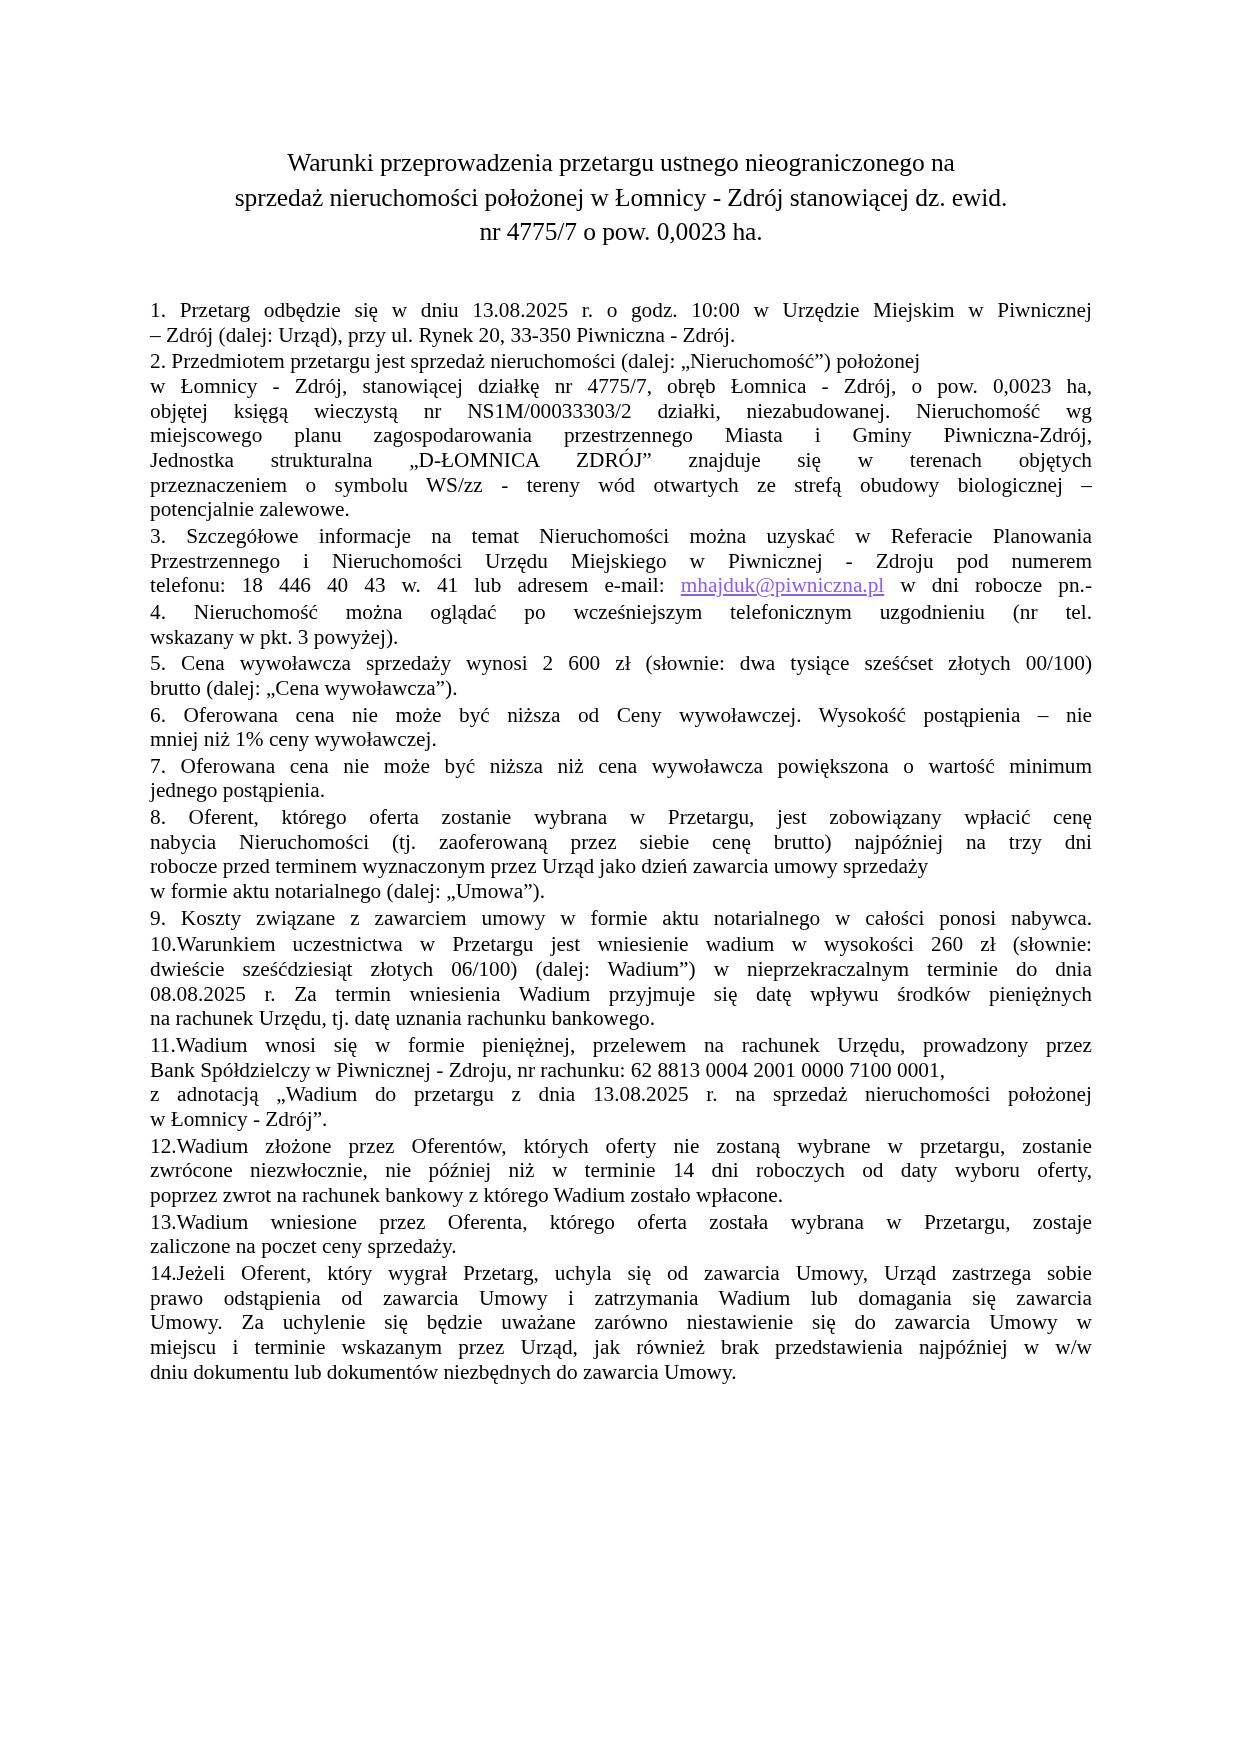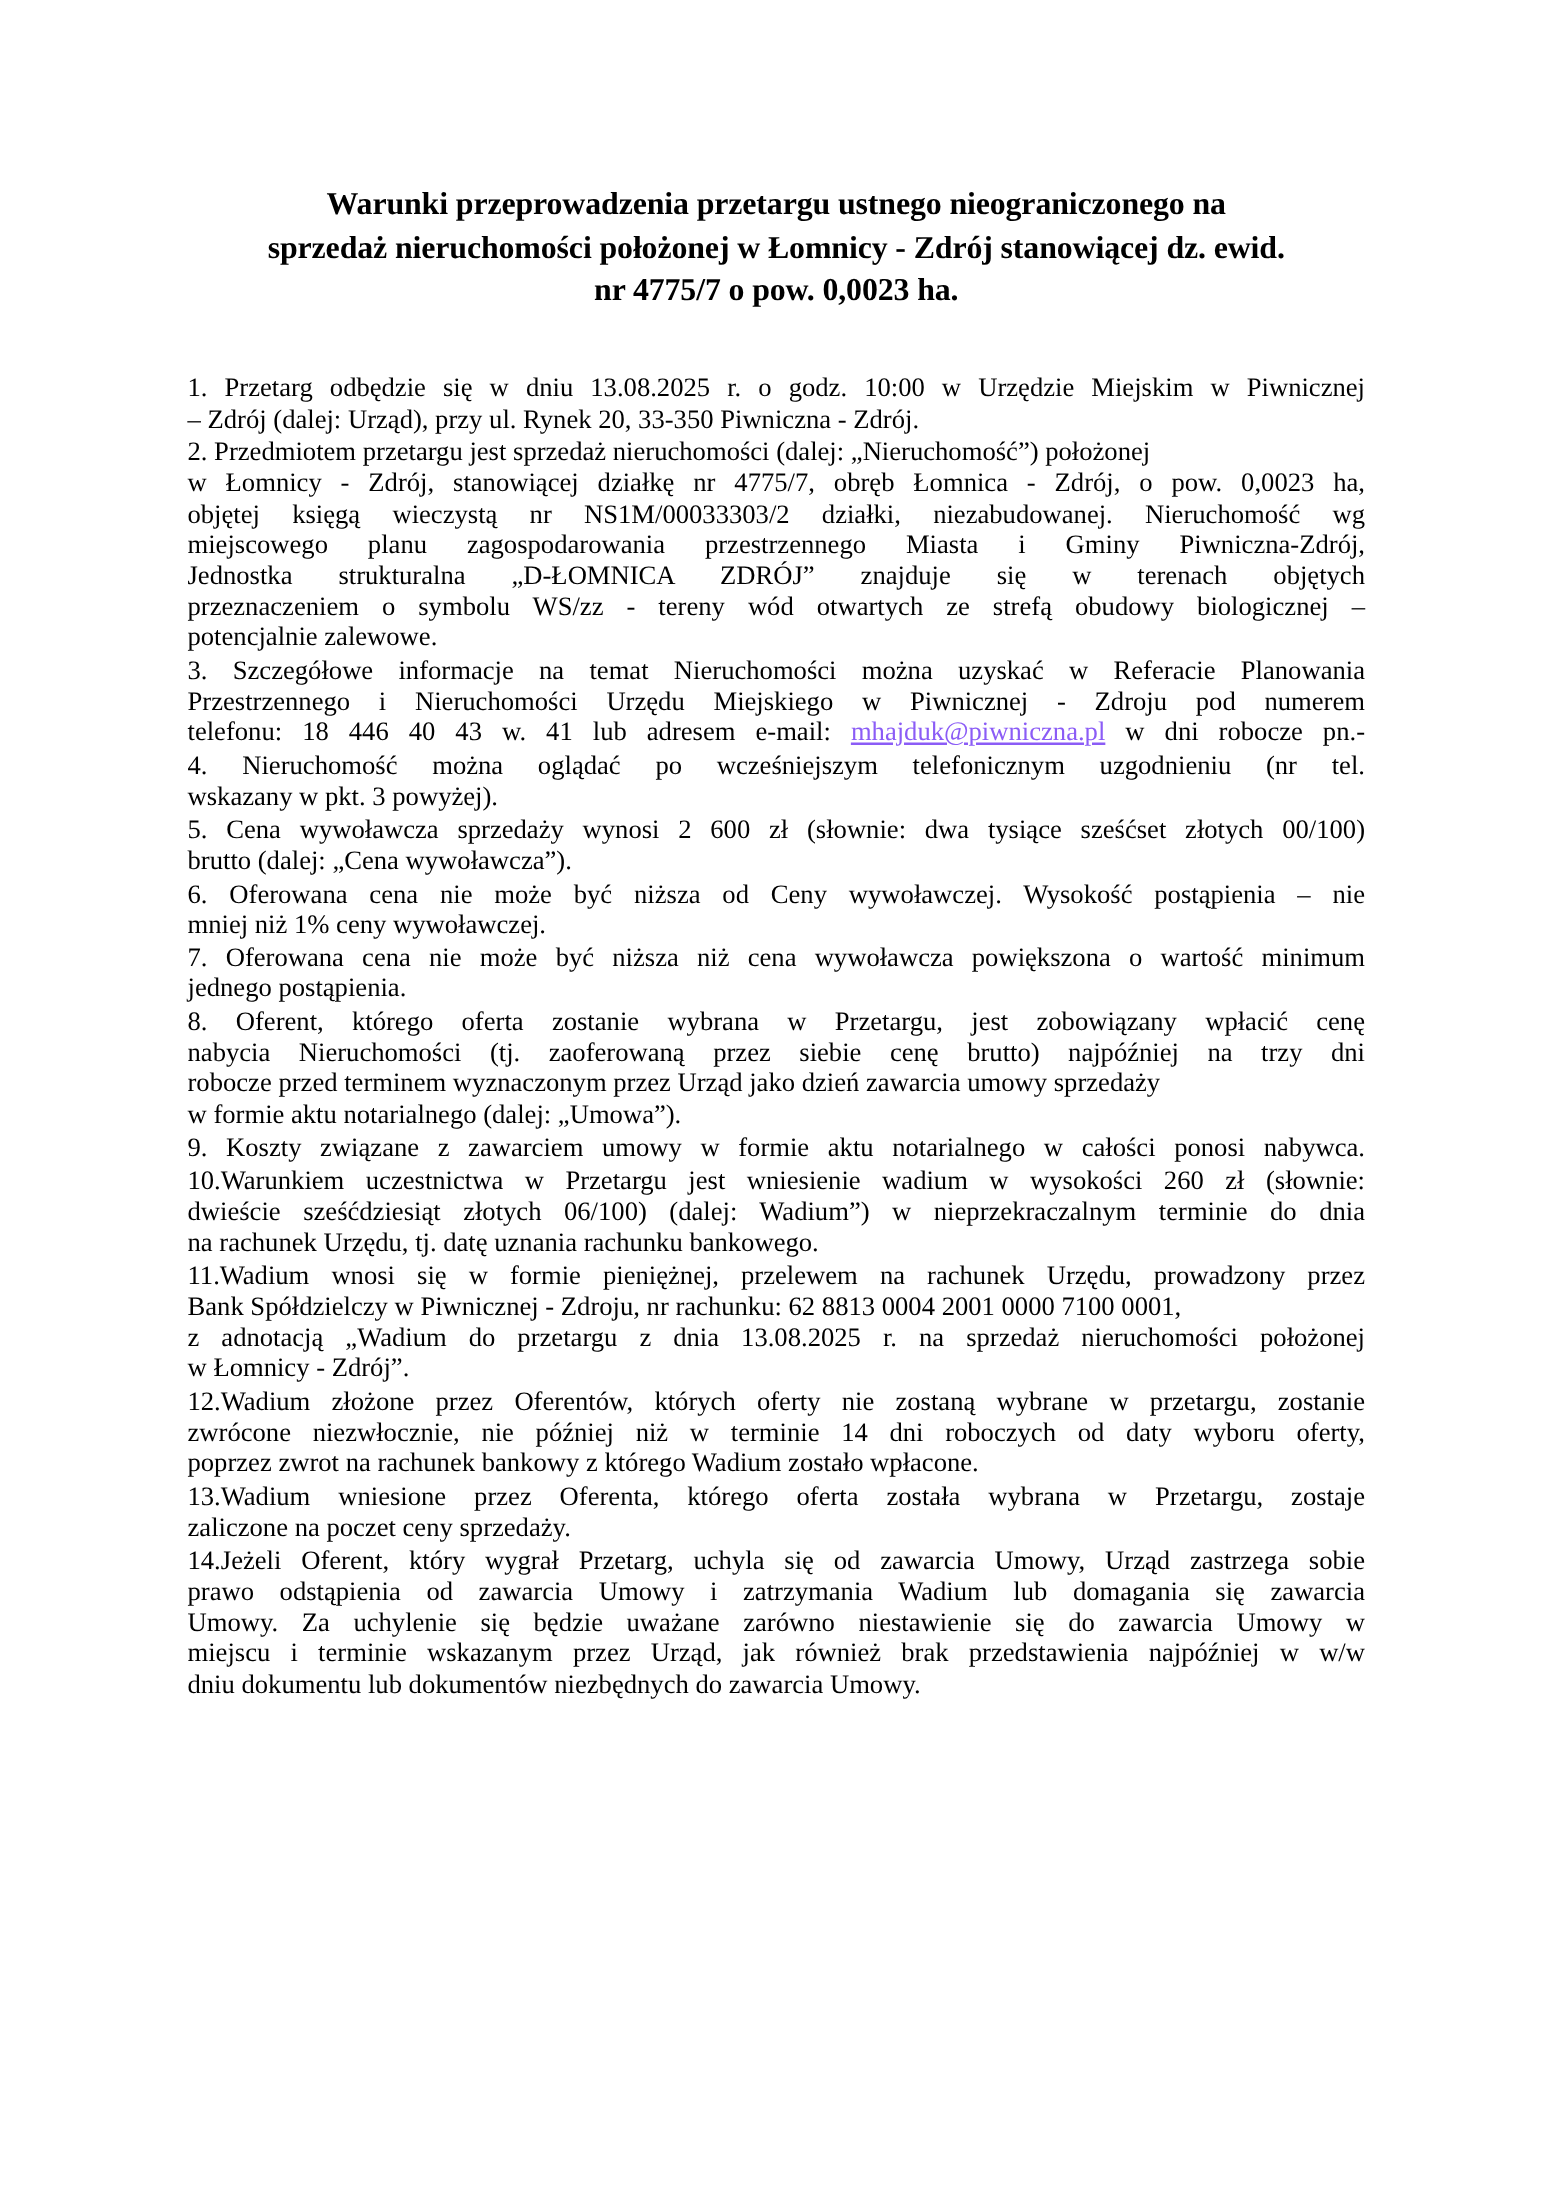--- a/index.html
+++ b/index.html
@@ -4,21 +4,21 @@
   <style>
     html, body { margin: 0; padding: 0; background: #ffffff; }
     body { width: 1240px; height: 1754px; position: relative; overflow: hidden; }
     .page {
       position: absolute; left: 148px; top: 0; width: 946px;
       font-family: "Liberation Serif", "DejaVu Serif", serif;
       color: #000;
     }
     .title {
       position: absolute; top: 146px; left: 0; width: 946px;
-      text-align: center; font-weight: bold; font-size: 25.5px; line-height: 34.5px;
+      text-align: center; font-weight: normal; font-size: 25.5px; line-height: 34.5px;
       letter-spacing: -0.1px;
     }
     .title span { display: block; }
     .body {
       position: absolute; top: 296px; left: 0; width: 946px;
       font-size: 21.3px; line-height: 24.65px;
     }
     .para { margin: 2px; padding: 0; }
     .line { display: block; white-space: nowrap; }
     .jl { display: block; text-align: justify; text-align-last: justify; white-space: normal; }
@@ -85,20 +85,21 @@
       <span class="line">w formie aktu notarialnego (dalej: „Umowa”).</span>
     </div>
 
     <div class="para">
       <span class="jl">9. Koszty związane z zawarciem umowy w formie aktu notarialnego w całości ponosi nabywca.</span>
     </div>
 
     <div class="para">
       <span class="jl">10.Warunkiem uczestnictwa w Przetargu jest wniesienie wadium w wysokości 260 zł (słownie:</span>
       <span class="jl">dwieście sześćdziesiąt złotych 06/100) (dalej: Wadium”) w nieprzekraczalnym terminie do dnia</span>
+      <span class="jl">08.08.2025 r. Za termin wniesienia Wadium przyjmuje się datę wpływu środków pieniężnych</span>
       <span class="line">na rachunek Urzędu, tj. datę uznania rachunku bankowego.</span>
     </div>
 
     <div class="para">
       <span class="jl">11.Wadium wnosi się w formie pieniężnej, przelewem na rachunek Urzędu, prowadzony przez</span>
       <span class="line"><span>Bank Spółdzielczy w Piwnicznej - Zdroju, nr rachunku: </span><b>62 8813 0004 2001 0000 7100 0001</b><span>,</span></span>
       <span class="jl">z adnotacją „Wadium do przetargu z dnia 13.08.2025 r. na sprzedaż nieruchomości położonej</span>
       <span class="line">w Łomnicy - Zdrój”.</span>
     </div>
 

